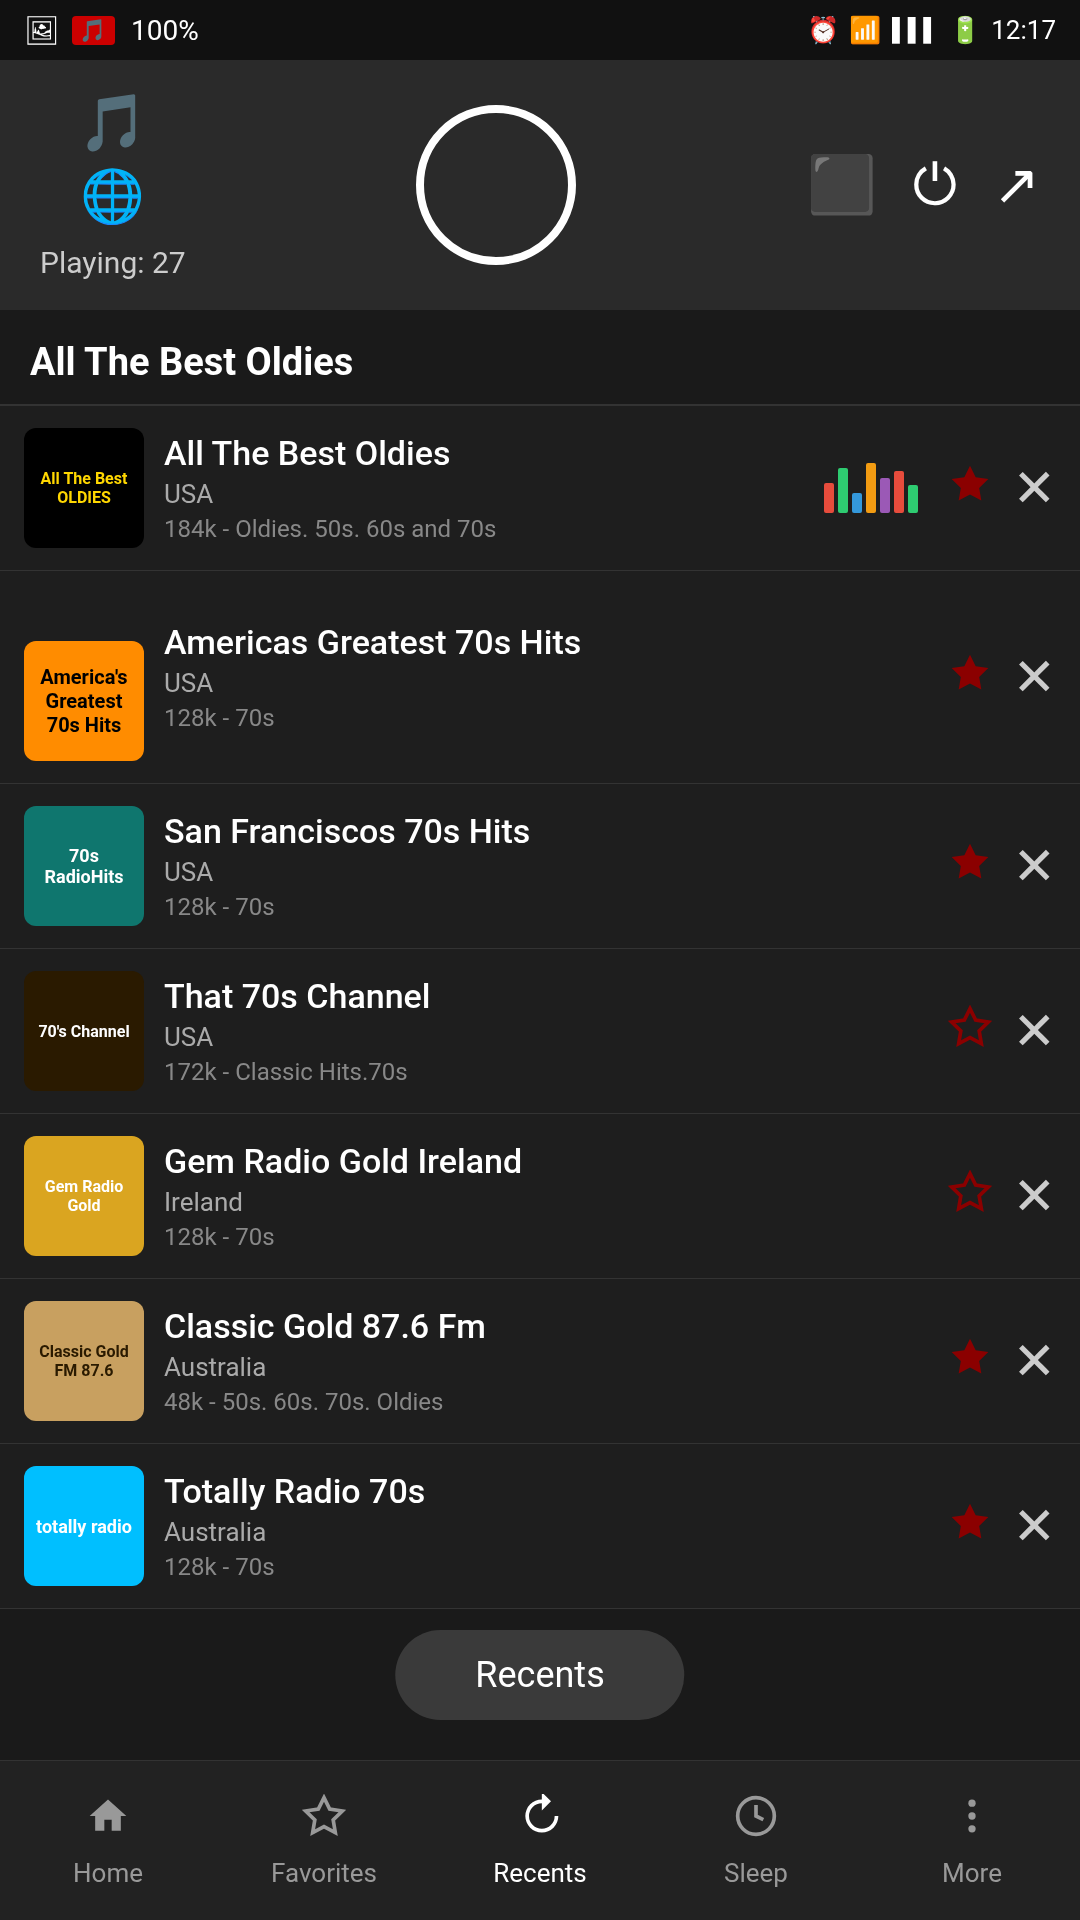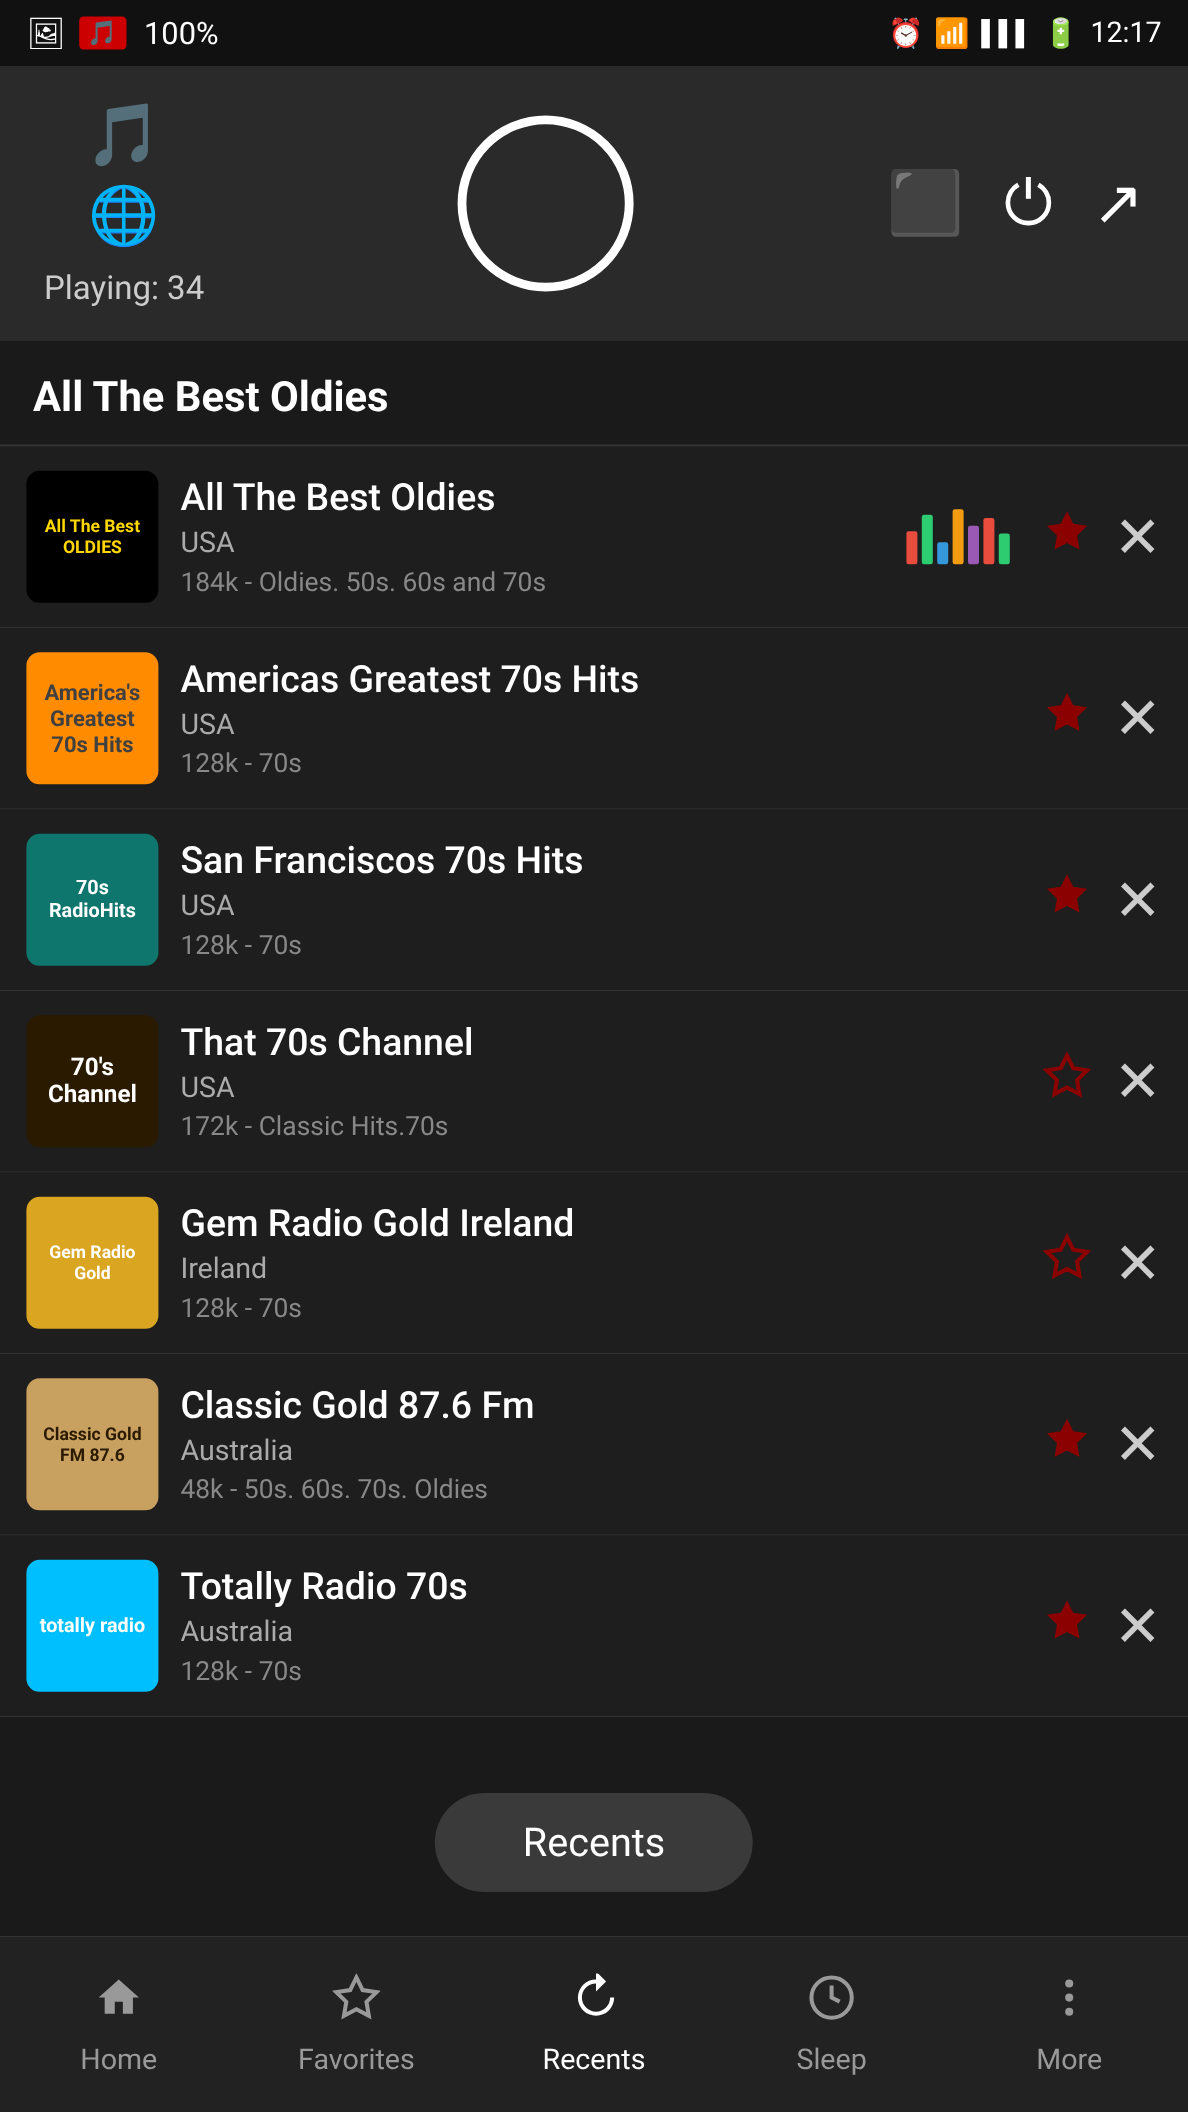--- a/index.html
+++ b/index.html
@@ -108,33 +108,34 @@
     }
 
     .logo-oldies {
       background: #000;
       color: #FFD700;
       font-size: 16px;
       padding: 6px;
     }
     .logo-70s-americas {
       background: #FF8C00;
-      color: #404040;
+      color: #000000;
       font-size: 20px;
       padding: 20px;
+      margin-top: 48px;
     }
     .logo-sf70s {
       background: #0f766e;
       color: #fff;
       font-size: 18px;
       padding: 8px;
     }
     .logo-that70s {
       background: #2a1a00;
-      font-size: 22px;
+      font-size: 16px;
       padding: 6px;
     }
     .logo-gem {
       background: #DAA520;
       color: #fff;
       font-size: 16px;
       padding: 11px;
     }
     .logo-classic {
       background: #c8a060;
@@ -283,21 +284,21 @@
     <span>12:17</span>
   </div>
 </div>
 
 <div class="content-area">
 
   <div class="player-header">
     <div class="player-left">
       <span class="music-icon">🎵</span>
       <span class="globe-icon">🌐</span>
-      <div class="playing-text">Playing: 34</div>
+      <div class="playing-text">Playing: 27</div>
     </div>
 
     <button class="pause-btn">
       <div class="pause-icon">
         <div class="pause-bar"></div>
         <div class="pause-bar"></div>
       </div>
     </button>
 
     <div class="player-right">

